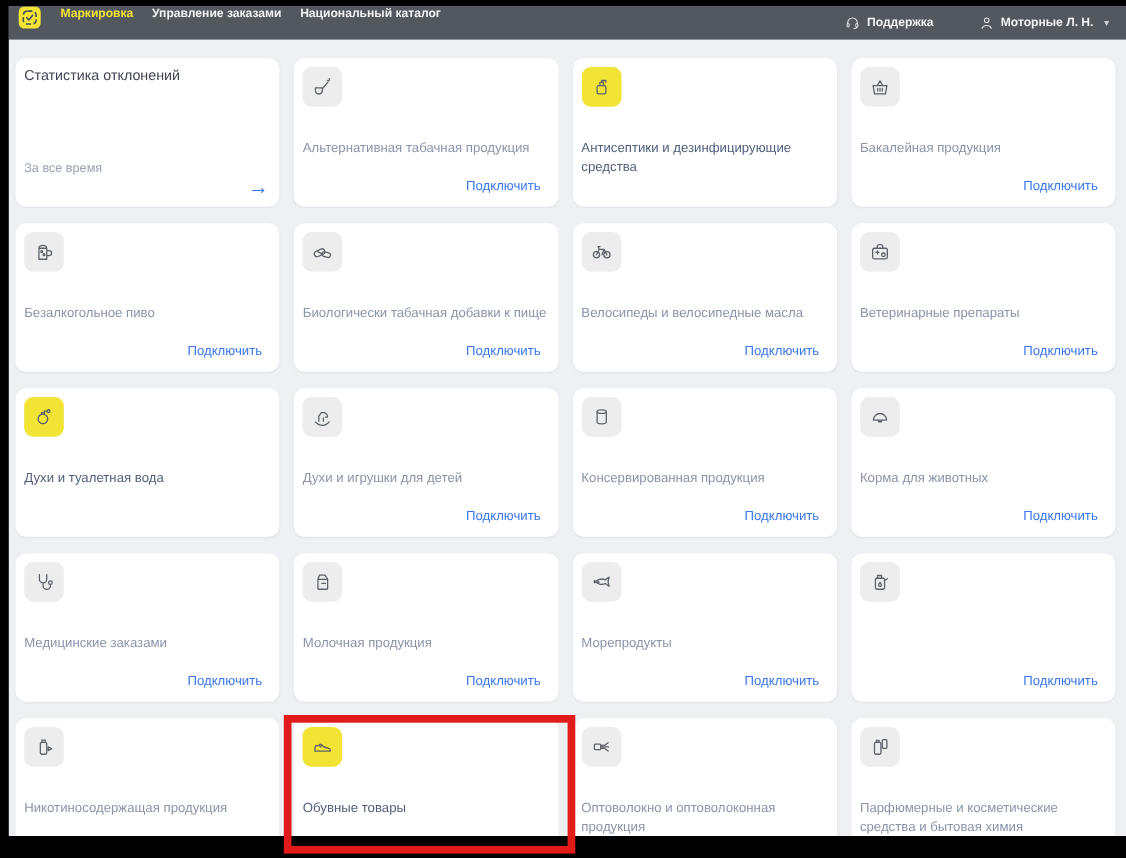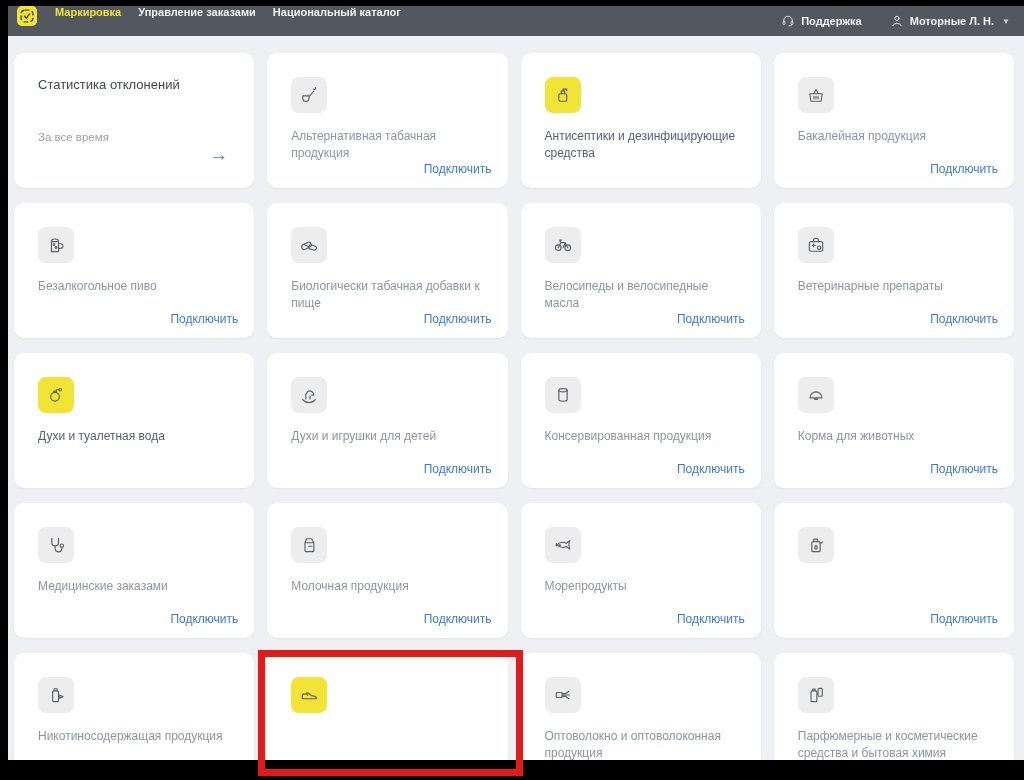--- a/index.html
+++ b/index.html
@@ -14,36 +14,36 @@
     background:#000;position:relative;overflow:hidden;
     font-family:"Liberation Sans","DejaVu Sans",sans-serif;
   }
   .frame{position:absolute;left:8px;top:6px;width:1016px;height:754px;overflow:hidden;background:var(--page-bg)}
   
   nav{height:30px;background:var(--navbar-bg);display:flex;padding:0 14px 0 9px}
   .logo{width:20px;height:20px;border-radius:5px;background:var(--yellow);display:flex;align-items:center;justify-content:center;cursor:pointer;flex:0 0 auto}
   .menu{display:flex;gap:17px;margin-left:18px}
   .menu-item{font-size:11px;font-weight:700;color:var(--nav-text);cursor:pointer;white-space:nowrap}
   .menu-item.active{color:var(--yellow)}
-  .nav-right{margin-left:auto;display:flex;gap:28px;align-items:center}
+  .nav-right{margin-left:auto;display:flex;gap:41px;align-items:center}
   .nav-link{display:flex;align-items:center;gap:6px;font-size:11px;font-weight:700;color:var(--nav-text);cursor:pointer;white-space:nowrap}
   .caret{font-size:8px;color:#cfd1d4;margin-left:2px}
   
   main{
     padding:17px 10px 0 6px;display:grid;grid-template-columns:repeat(4,1fr);
     gap:15px 13px;grid-auto-rows:135px;
   }
   .card{
-    background:var(--card-bg);border-radius:10px;padding:24px;position:relative;
+    background:var(--card-bg);border-radius:10px;padding:8px;position:relative;
     box-shadow:0 1px 2px rgba(16,24,40,.05);
     justify-content:center;
   }
   .icon-box{width:36px;height:36px;border-radius:8px;background:var(--icon-bg);display:flex;align-items:center;justify-content:center}
   .icon-box.yellow{background:var(--yellow)}
-  .card-title{margin-top:15px;font-size:12px;line-height:1.45;color:var(--title-muted)}
+  .card-title{margin-top:29px;font-size:12px;line-height:1.45;color:var(--title-muted)}
   .card-title.connected{color:var(--title-strong)}
   .connect{position:absolute;right:16px;bottom:12px;font-size:12px;color:var(--link-blue);cursor:pointer;text-decoration:none}
   
   .stats{display:flex;flex-direction:column}
   .stats-title{font-size:13px;color:var(--text-dark)}
   .stats-period{margin-top:auto;font-size:11.5px;color:var(--text-gray)}
   .stats-arrow{align-self:flex-end;font-size:19px;color:var(--link-blue);cursor:pointer;line-height:1;margin-top:2px;margin-right:2px}
   
   .red-box{position:absolute;left:258px;top:650px;width:265px;height:126px;border:7px solid var(--red);pointer-events:none}
   svg{display:block}
@@ -253,20 +253,21 @@
           </svg>
         </div>
         <div class="card-title">Никотиносодержащая продукция</div>
       </section>
       <section class="card">
         <div class="icon-box yellow">
           <svg width="20" height="20" viewBox="0 0 24 24" class="ic">
             <path d="M3.8 16.5c0-1.1.5-4.9 1-6 2 .9 3.9-.2 4.9-1.4 2.6 2.5 6 4 9.4 4.5.9.1 1.6 1 1.6 1.9v1z M3.8 16.5h16.9 M9.2 10.9l1.3 1.2 M11.3 9.7l1.3 1.2"></path>
           </svg>
         </div>
+        <div class="card-title connected">Обувные товары</div>
       </section>
       <section class="card">
         <div class="icon-box">
           <svg width="20" height="20" viewBox="0 0 24 24" class="ic">
             <rect x="4" y="9" width="7" height="6" rx="1"></rect>
             <path d="M11 10.3h4.2l3.8-2.8 M11 12h8.5 M11 13.7h4.2l3.8 2.8"></path>
           </svg>
         </div>
         <div class="card-title">Оптоволокно и оптоволоконная продукция</div>
       </section>

